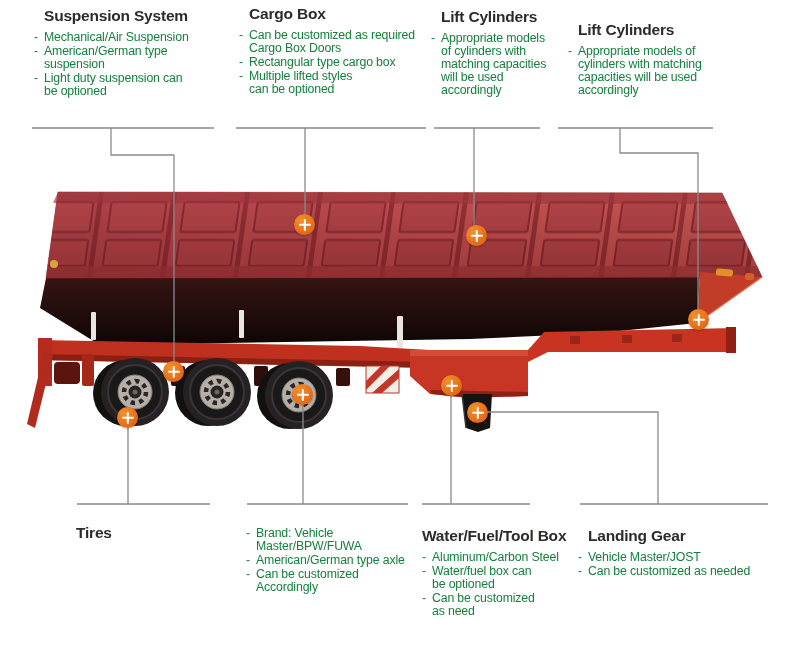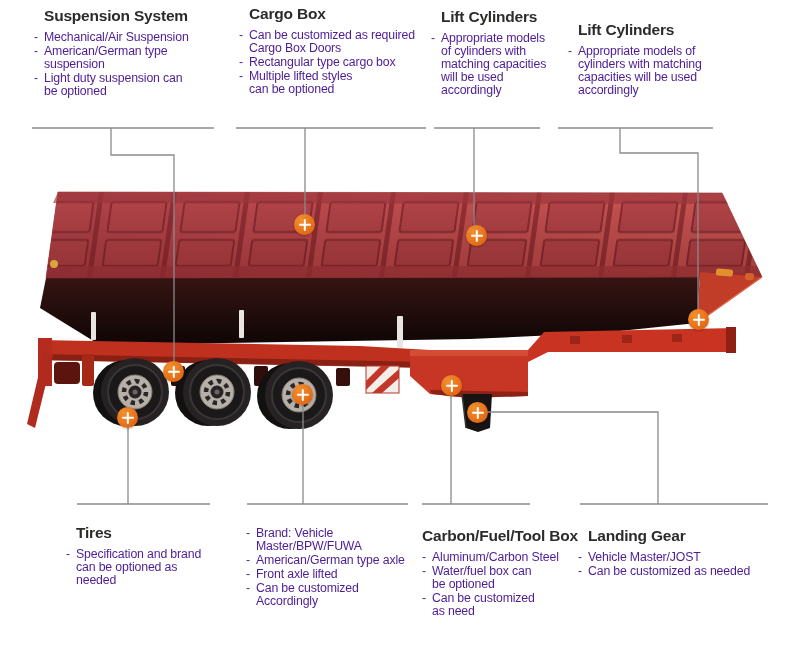--- a/index.html
+++ b/index.html
@@ -9,21 +9,21 @@
   }
   svg.layer{position:absolute;left:0;top:0;width:800px;height:654px;}
   
   .callout{position:absolute;color:#343332;}
   .callout h3{
     margin:0 0 6px 10px;font-size:15.5px;font-weight:bold;letter-spacing:-0.2px;color:#2c2b2a;
   }
   .callout.no-indent h3{margin-left:0;}
   .callout ul{
     list-style:none;margin:0;padding:0;font-size:12.3px;line-height:13px;
-    letter-spacing:-0.15px;color:#4c1d95;
+    letter-spacing:-0.15px;color:#15803d;
   }
   .callout li{position:relative;padding-left:10px;margin:0 0 1px 0;white-space:pre-line;}
   .callout li::before{content:"-";position:absolute;left:0;top:0;}
   
   .hotspot{
     position:absolute;width:21px;height:21px;border-radius:50%;
     background:radial-gradient(circle at 35% 30%,#f0902e 0%,#e8721c 55%,#d55f09 100%);
     box-shadow:0 1px 2px rgba(0,0,0,0.25);
   }
   .hotspot::before,.hotspot::after{
@@ -204,40 +204,34 @@
     <ul>
         <li>Appropriate models of
 cylinders with matching
 capacities will be used
 accordingly</li>
       </ul>
   </div>
 
   <div class="callout" style="left:66px;top:524px;width:180px;">
     <h3>Tires</h3>
-    <ul>
-        <li>Specification and brand
-can be optioned as
-needed</li>
-      </ul>
   </div>
 
   <div class="callout" style="left:246px;top:527px;width:190px;">
     <ul>
         <li>Brand: Vehicle
 Master/BPW/FUWA</li>
         <li>American/German type axle</li>
-        <li>Front axle lifted</li>
         <li>Can be customized
 Accordingly</li>
       </ul>
   </div>
 
   <div class="callout no-indent" style="left:422px;top:527px;width:175px;">
-    <h3>Carbon/Fuel/Tool Box</h3>
+    <h3>Water/Fuel/Tool Box</h3>
     <ul>
         <li>Aluminum/Carbon Steel</li>
         <li>Water/fuel box can
 be optioned</li>
         <li>Can be customized
 as need</li>
       </ul>
   </div>
 
   <div class="callout" style="left:578px;top:527px;width:220px;">

